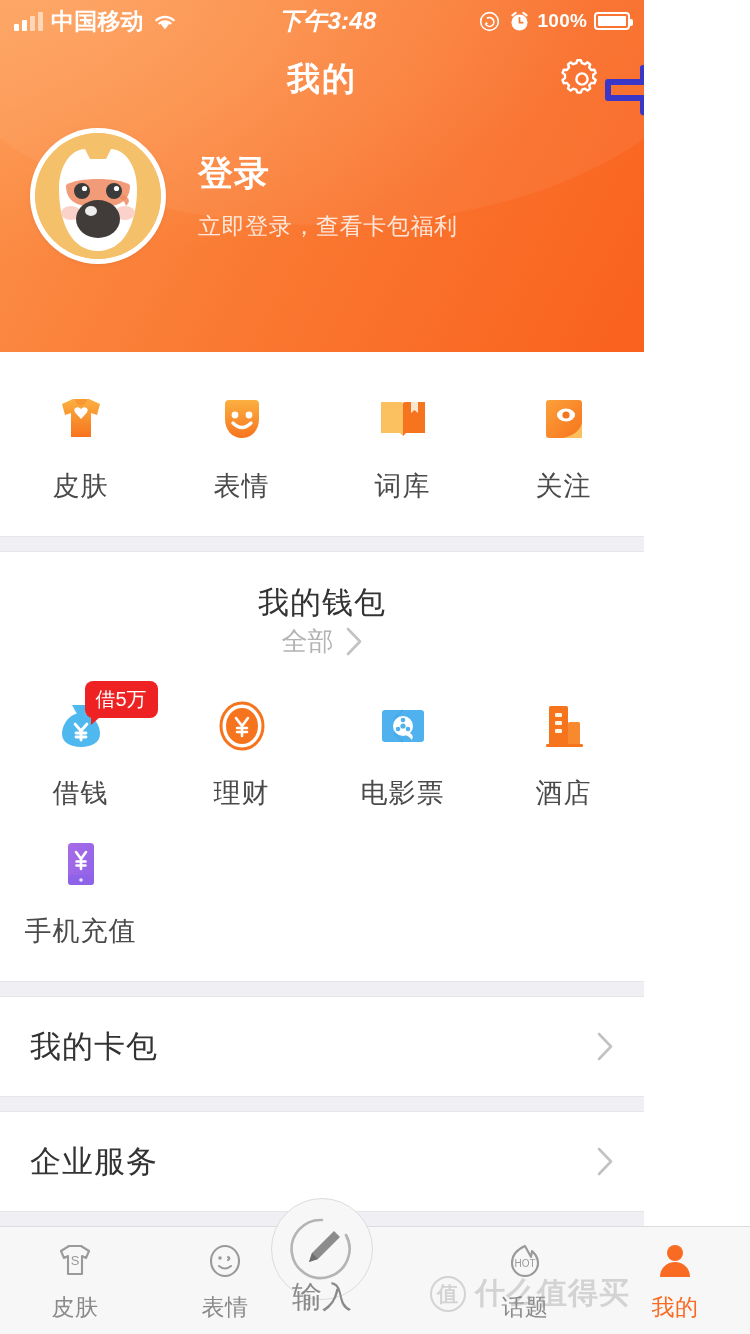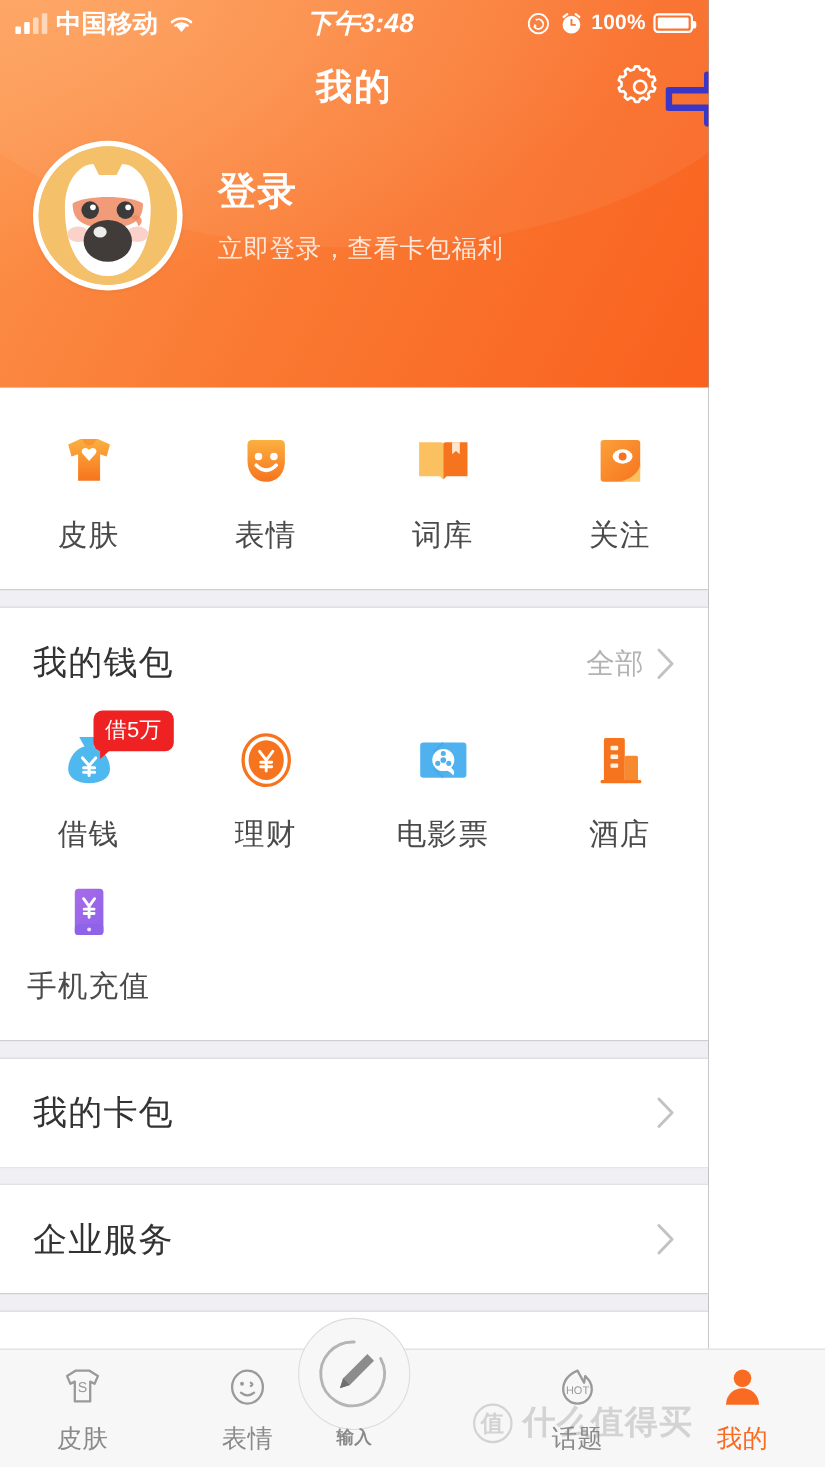--- a/index.html
+++ b/index.html
@@ -3,21 +3,21 @@
 <meta charset="utf-8">
 <style>
   * { margin:0; padding:0; box-sizing:border-box; }
   html,body { width:750px; height:1334px; }
   body {
     font-family:"Liberation Sans","DejaVu Sans",sans-serif;
     background:#ffffff;
     overflow:hidden;
     position:relative;
   }
-  #app { width:644px; height:1334px; position:relative; background:#0f172a; }
+  #app { width:644px; height:1334px; position:relative; background:#fef9c3; }
 
   
   .header {
     position:relative;
     height:352px;
     background:
       radial-gradient(ellipse 900px 420px at 6% 0%, rgba(255,175,110,0.55) 0%, rgba(255,175,110,0) 62%),
       linear-gradient(118deg, #FC934B 0%, #FA7A33 46%, #F9611E 100%);
     overflow:hidden;
   }
@@ -113,20 +113,21 @@
   }
   .badge::after{
     content:""; position:absolute; left:6px; bottom:-7px;
     border-left:9px solid #EE2222; border-bottom:8px solid transparent;
   }
 
   
   .sec-head{
     display:flex; align-items:center; justify-content:space-between;
     padding:30px 30px 0 30px;
+    flex-direction:column;
   }
   .sec-title{ font-size:31px; color:#333; letter-spacing:1px; }
   .sec-more{ display:flex; align-items:center; gap:12px; color:#B3B3B3; font-size:26px; }
 
   
   .row{
     height:99px; background:#fff;
     display:flex; align-items:center; justify-content:space-between;
     padding:0 30px;
   }
@@ -147,21 +148,21 @@
   .tab.active .tab-lbl{ color:#F96B22; }
   .center-btn{
     position:absolute; left:50%; transform:translateX(-50%);
     bottom:34px; width:102px; height:102px; border-radius:50%;
     background:#F7F7F7; border:1px solid #DCDCDC;
     display:flex; align-items:center; justify-content:center;
     z-index:11;
   }
   .center-lbl{
     position:absolute; left:50%; transform:translateX(-50%);
-    bottom:16px; font-size:16px; color:#8A8A8A; z-index:12;font-weight:bold;
+    bottom:16px; font-size:30px; color:#8A8A8A; z-index:12;
   }
 
   
   .watermark{
     position:absolute; right:14px; bottom:20px; z-index:20;
     display:flex; align-items:center; gap:9px;
     color:rgba(130,130,130,.30); font-size:30px; font-weight:600;
     letter-spacing:1px; pointer-events:none;
   }
   .wm-circle{

